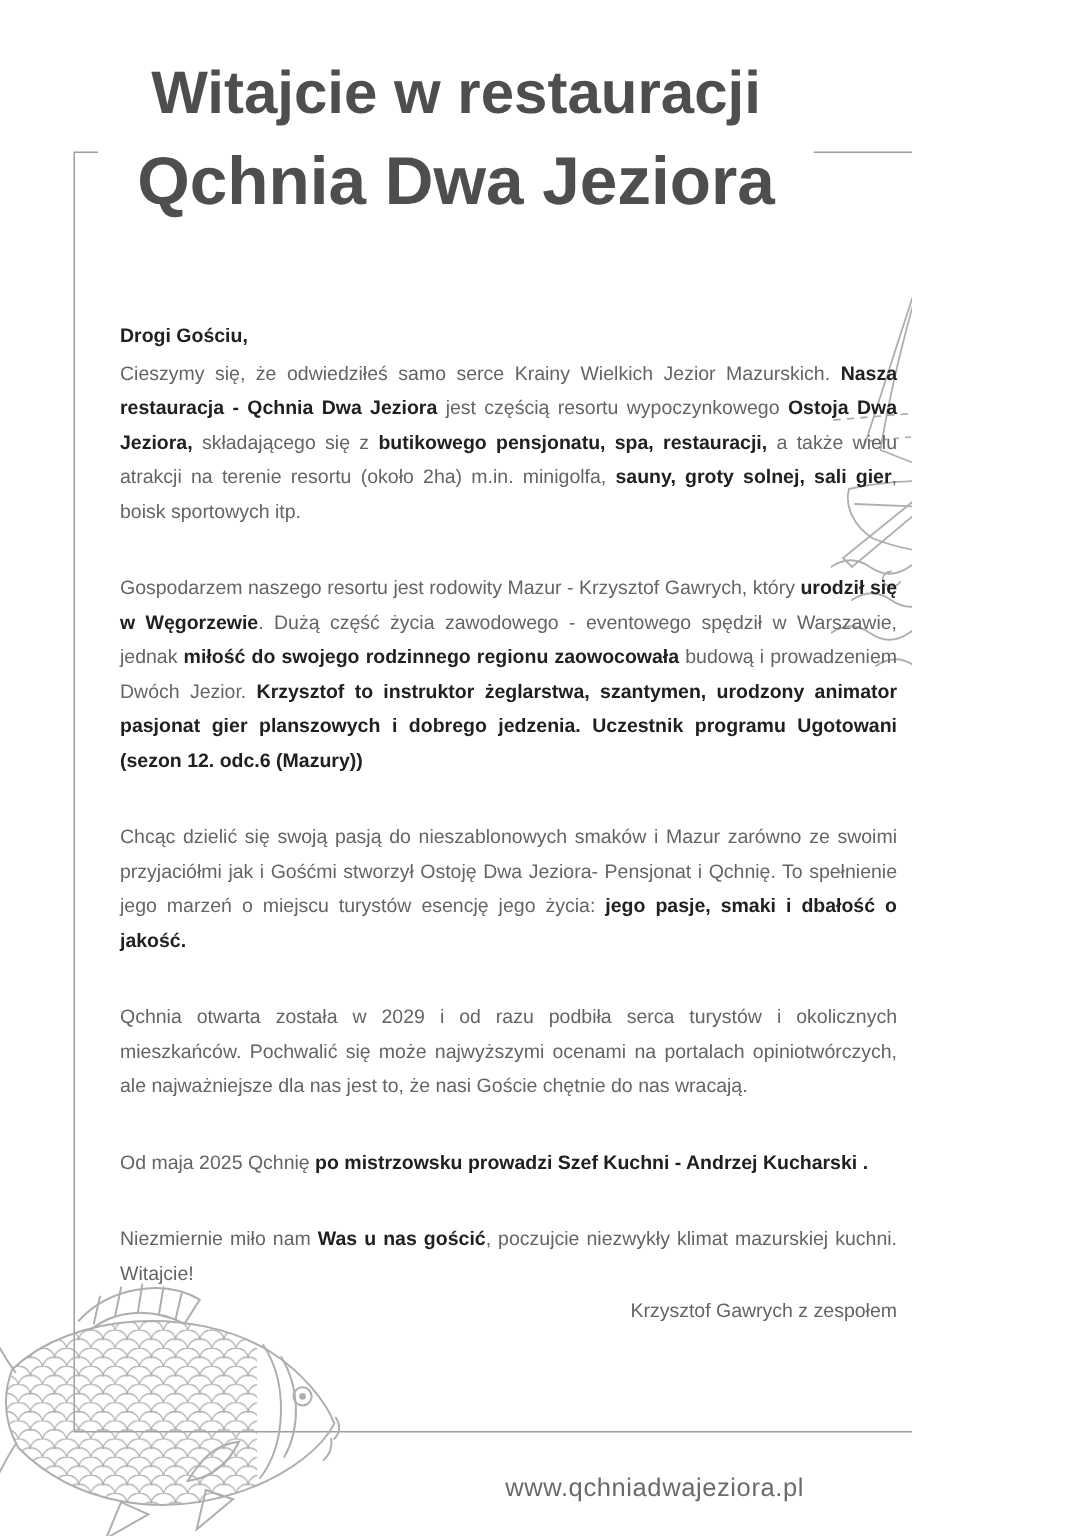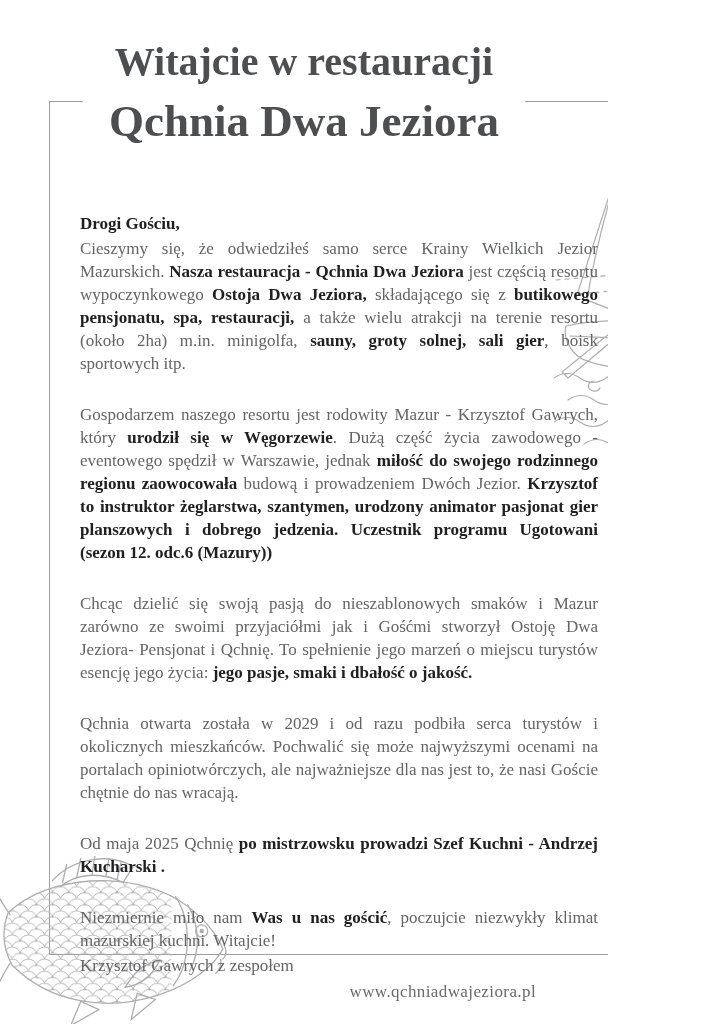--- a/index.html
+++ b/index.html
@@ -7,21 +7,20 @@
   body {
     width: 724px; height: 1024px;
     font-family: "Liberation Sans", sans-serif;
     background: var(--page-background, #ffffff);
   }
   .page {
     position: relative;
     width: 608px; height: 1024px;
     overflow: hidden;
     background: var(--page-background, #ffffff);
-    font-family: Liberation Serif, serif;
   }
   .frame {
     position: absolute;
     left: 49px; top: 101px;
     width: 603px; height: 854px;
     border: 1px solid var(--frame-border, #9e9e9e);
     z-index: 0;
   }
   .sketch { position: absolute; color: var(--sketch-stroke, #aeaeb0); }
   .sketch.boat { left: 554px; top: 72px; width: 170px; height: 420px; z-index: 1; }
@@ -36,31 +35,31 @@
     font-weight: 700;
     color: var(--title-text, #4d4e50);
     white-space: nowrap;
     z-index: 3;
   }
   .title .line1 { font-size: 40px; line-height: 56px; }
   .title .line2 { font-size: 45px; line-height: 62px; text-align: right; }
   .letter {
     position: absolute;
     left: 80px; top: 212px; width: 518px;
-    font-size: 17px; line-height: 23px;
+    font-size: 13px; line-height: 23px;
     color: var(--body-text, #636466);
     text-align: justify;
     z-index: 2;
   }
   .salutation { margin: 0; font-weight: 700; color: var(--bold-text, #202022); text-align: left; }
   .para { margin: 0; }
   .para + .para { margin-top: 28px; }
   #paragraphs .para:first-child { margin-top: 2px; }
   .b { font-weight: 700; color: var(--bold-text, #202022); }
-  .signature { margin: 2px 0 0 0; color: var(--body-text, #636466); }
+  .signature { margin: 2px 0 0 0; text-align: right; color: var(--body-text, #636466); }
   .footer-url {
     position: absolute;
     right: 72px; top: 982px;
     font-size: 17px;
     letter-spacing: 0.4px;
     color: var(--footer-text, #6a6a6c);
     z-index: 2;
   }
 </style>
 </head>

